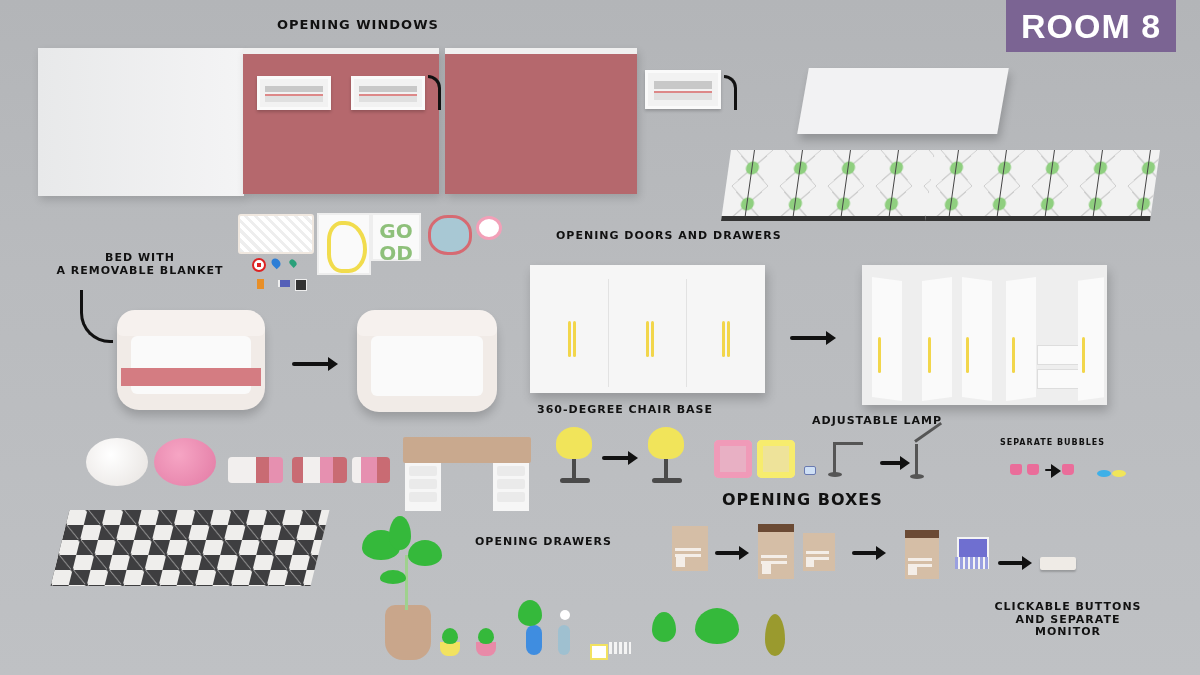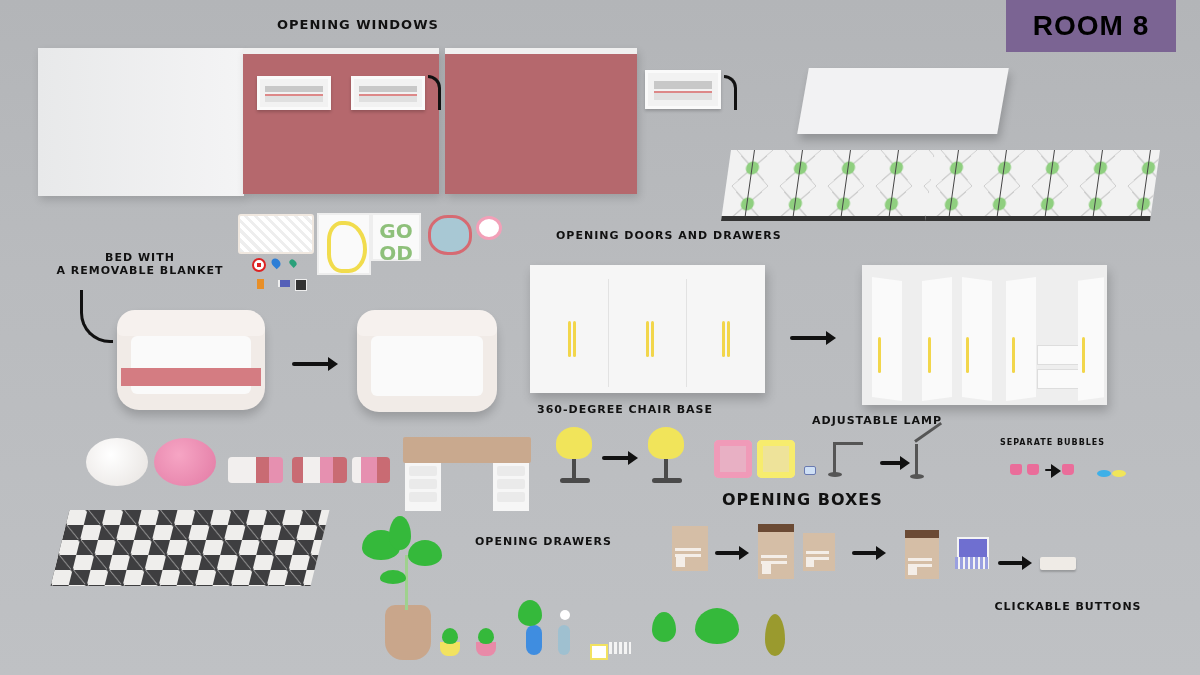--- a/index.html
+++ b/index.html
@@ -6,21 +6,21 @@
   body{width:1200px;height:675px;overflow:hidden;position:relative;
        background:linear-gradient(180deg,#b3b5b8 0%,#b9bbbe 40%,#bfc1c4 100%);
        font-family:"DejaVu Sans",sans-serif;}
   .abs{position:absolute;}
   .label{position:absolute;font-family:"DejaVu Sans",sans-serif;font-weight:bold;
          color:#111;text-transform:uppercase;letter-spacing:1px;line-height:1.15;}
   .arrow-r{position:absolute;height:4px;background:#111;border-radius:2px;}
   .arrow-r::after{content:"";position:absolute;right:-6px;top:-5px;border-left:10px solid #111;
          border-top:7px solid transparent;border-bottom:7px solid transparent;}
   .badge{position:absolute;left:1006px;top:0;width:170px;height:52px;background:#7b6493;
-         color:#000000;font-family:"Liberation Sans",sans-serif;font-weight:bold;font-size:28px;
+         color:#ffffff;font-family:"Liberation Sans",sans-serif;font-weight:bold;font-size:34px;
          display:flex;align-items:center;justify-content:center;letter-spacing:1px;}
   .wall-white{background:linear-gradient(90deg,#e8e9ea,#f4f4f5);box-shadow:2px 4px 8px rgba(0,0,0,.15);}
   .wall-pink{background:#b5686d;border-top:6px solid #f0f0f0;box-shadow:2px 4px 8px rgba(0,0,0,.15);}
   .window{position:absolute;background:#f2f2f2;border:3px solid #fafafa;box-shadow:0 2px 3px rgba(0,0,0,.2);}
   .window::before{content:"";position:absolute;left:8%;right:8%;top:25%;height:22%;background:#c8c8c8;}
   .window::after{content:"";position:absolute;left:8%;right:8%;top:55%;height:20%;background:#e0e0e0;border-top:2px solid #d88;}
   .curved{position:absolute;border:3px solid #111;border-left:none;border-bottom:none;border-radius:0 14px 0 0;}
   .slab{background:#f2f2f3;box-shadow:3px 6px 8px rgba(0,0,0,.2);}
   .tiles{background-color:#f2f2f2;
     background-image:
@@ -192,20 +192,21 @@
 <div class="box" style="left:905px;top:530px;width:34px;height:41px;border-top:8px solid #6b4a34;"></div>
 
 <div class="abs" style="left:955px;top:537px;width:34px;height:32px;">
   <div style="position:absolute;left:2px;top:0;width:28px;height:18px;background:#6f6fd0;border:2px solid #f4f4f4;"></div>
   <div style="position:absolute;left:0;top:20px;width:34px;height:12px;background:repeating-linear-gradient(90deg,#9aa0e0 0 3px,#f4f4f4 3px 5px);"></div>
 </div>
 <div class="arrow-r" style="left:998px;top:561px;width:28px;"></div>
 <div class="abs" style="left:1040px;top:557px;width:36px;height:13px;background:#efebe6;border-radius:2px;box-shadow:0 2px 2px rgba(0,0,0,.2);"></div>
 <div class="label" style="left:988px;top:601px;font-size:11px;text-align:center;width:160px;">
   <div>Clickable buttons</div>
+  <div>and separate monitor</div>
 </div>
 
 <div class="abs" style="left:385px;top:605px;width:46px;height:55px;background:#c9a68b;border-radius:10px 10px 18px 18px;"></div>
 <div class="abs" style="left:405px;top:555px;width:3px;height:55px;background:#9fd18e;"></div>
 <div class="leaf" style="left:362px;top:530px;width:38px;height:30px;"></div>
 <div class="leaf" style="left:389px;top:516px;width:22px;height:34px;"></div>
 <div class="leaf" style="left:408px;top:540px;width:34px;height:26px;"></div>
 <div class="leaf" style="left:380px;top:570px;width:26px;height:14px;"></div>
 <div class="abs" style="left:440px;top:642px;width:20px;height:14px;background:#f2e260;border-radius:0 0 8px 8px;"></div>
 <div class="leaf" style="left:442px;top:628px;width:16px;height:16px;"></div>

